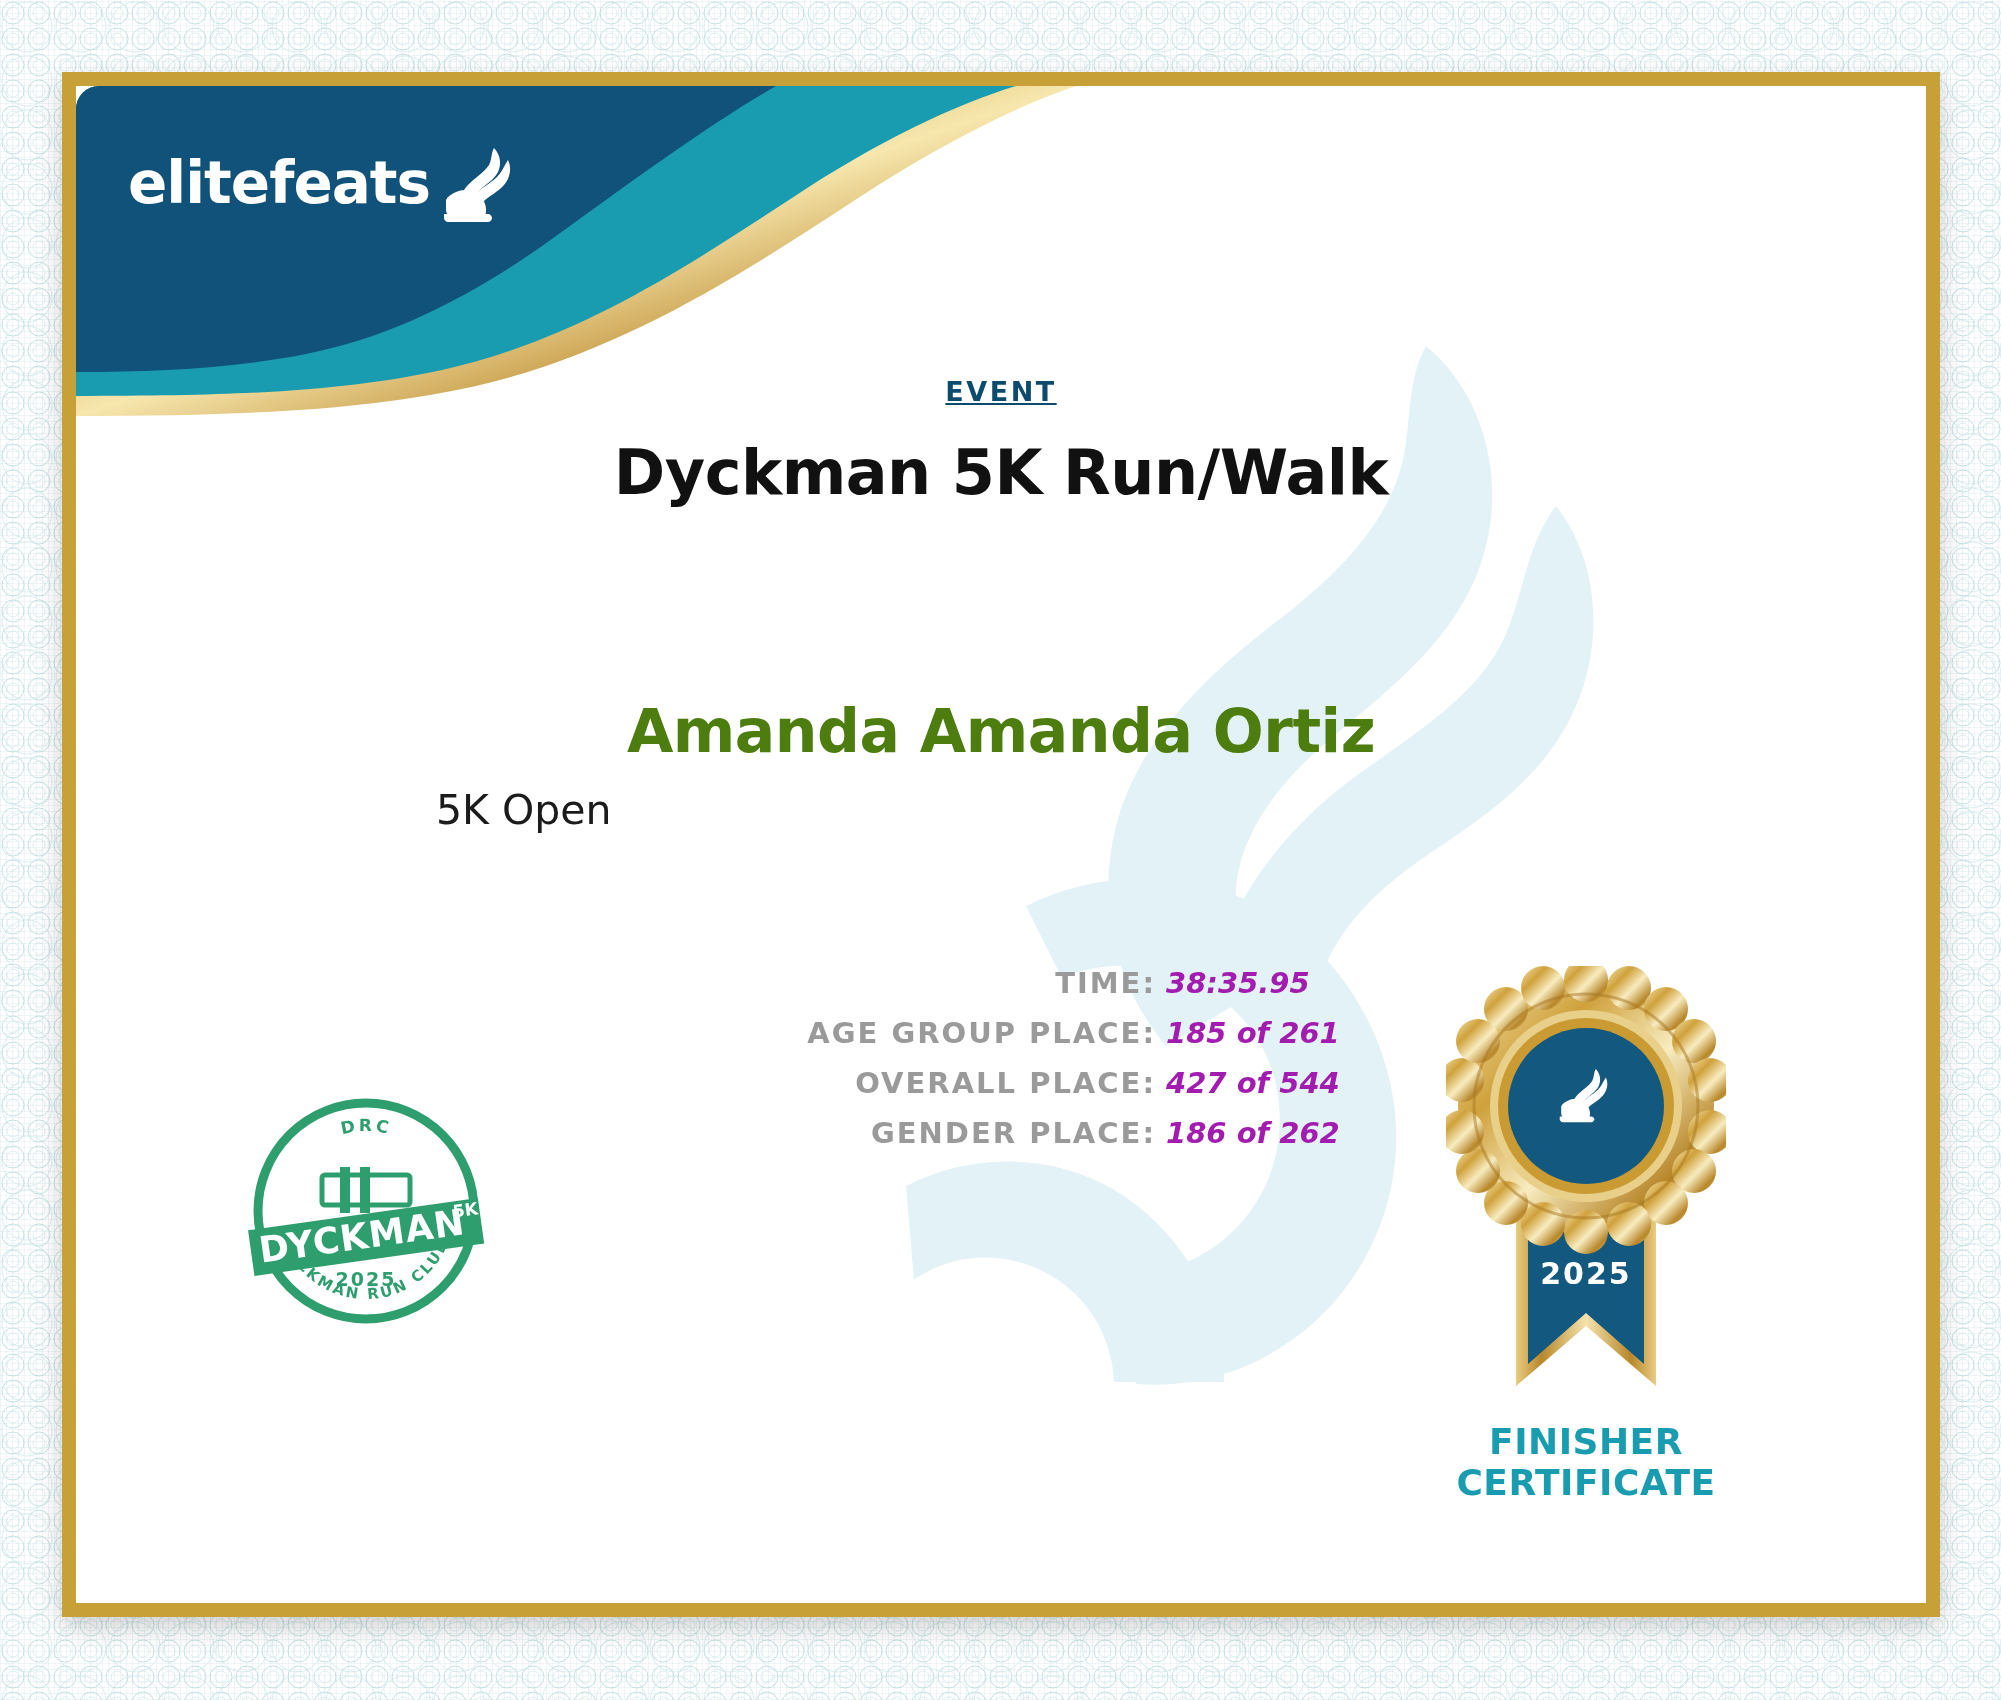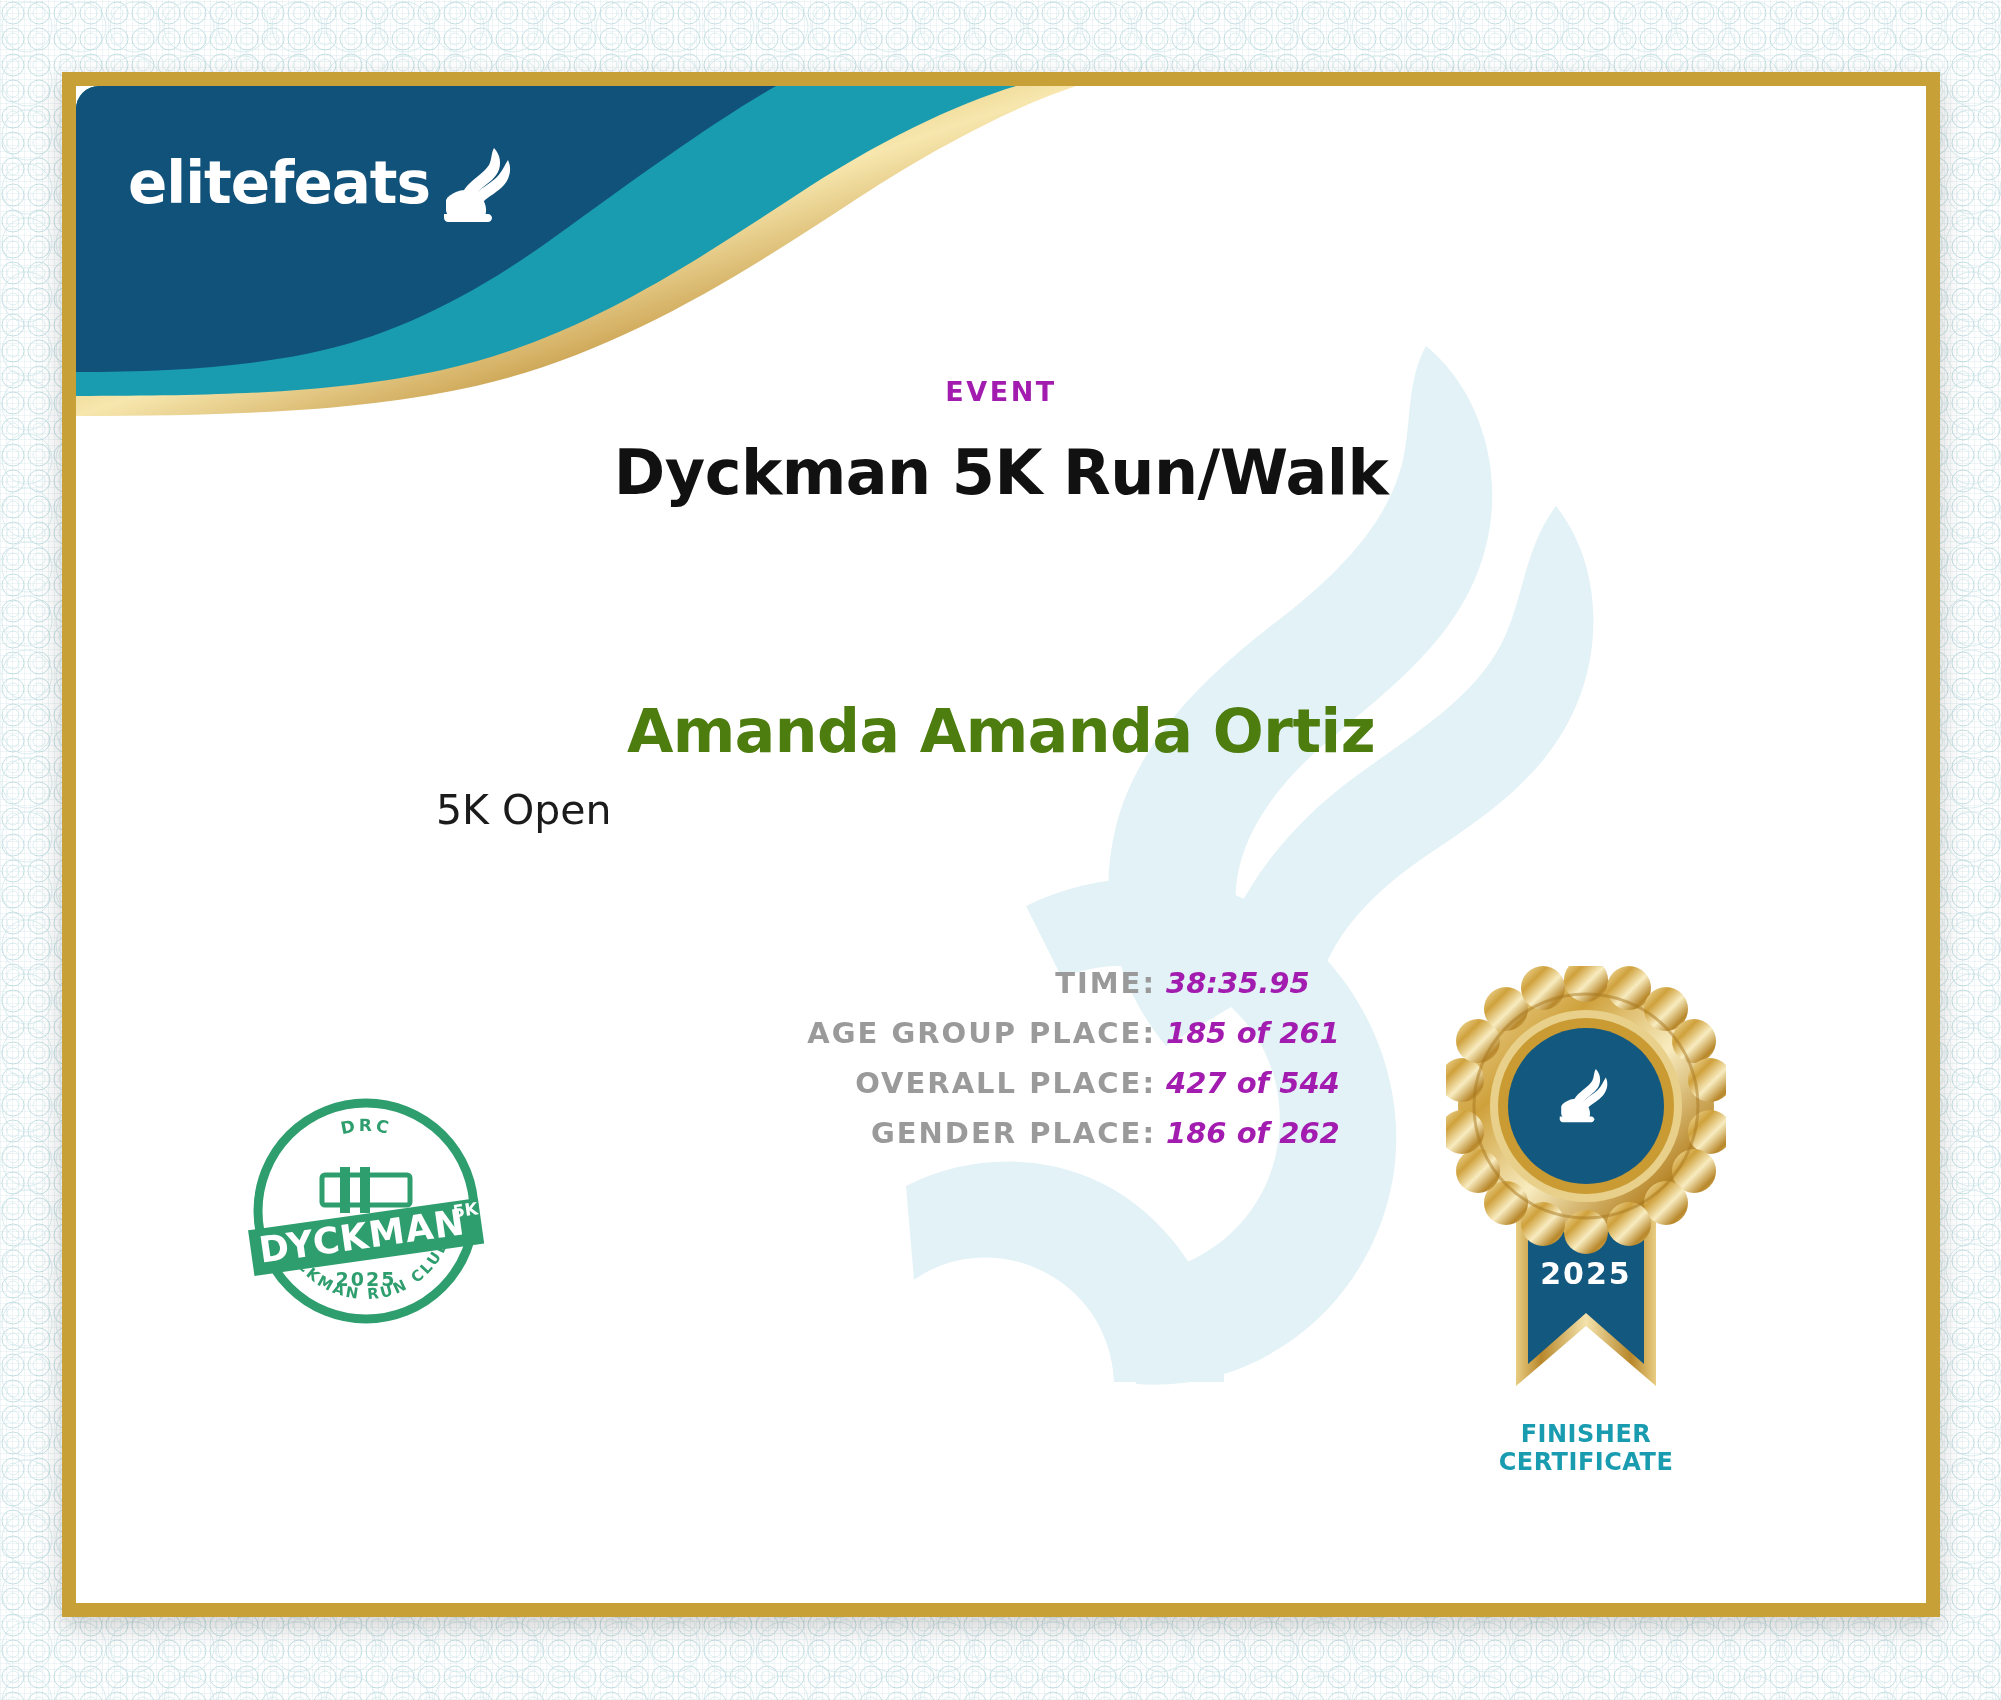--- a/index.html
+++ b/index.html
@@ -104,24 +104,25 @@
   
   .content {
     position: absolute;
     left: 0;
     top: 0;
     width: 1850px;
     height: 1517px;
   }
 
   .label {
-    color: #a21caf;
+    color: #0c4a6e;
     letter-spacing: 2.5px;
     text-align: center;
     font-family: "DejaVu Sans", sans-serif;
+    text-decoration: underline;
   }
 
   .event-label {
     position: absolute;
     left: 400px;
     top: 290px;
     width: 1050px;
     font-size: 27px;
     font-weight: bold;
   }
@@ -224,21 +225,21 @@
     width: 280px;
     height: 460px;
   }
   .finisher-caption {
     position: absolute;
     left: 1330px;
     top: 1335px;
     width: 360px;
     text-align: center;
     color: #1a9cb0;
-    font-size: 24px;
+    font-size: 36px;
     font-weight: bold;
     line-height: 1.15;
     letter-spacing: 0.5px;
     font-family: "DejaVu Sans", sans-serif;
   }
 </style>
 </head>
 <body>
 
 <div class="paper">

